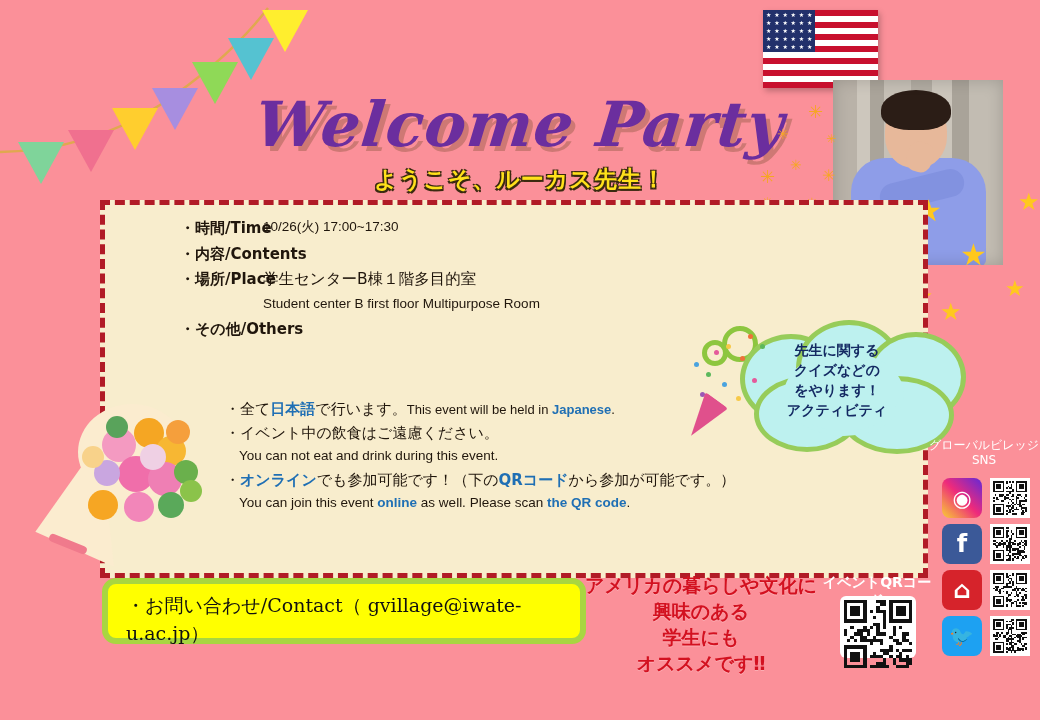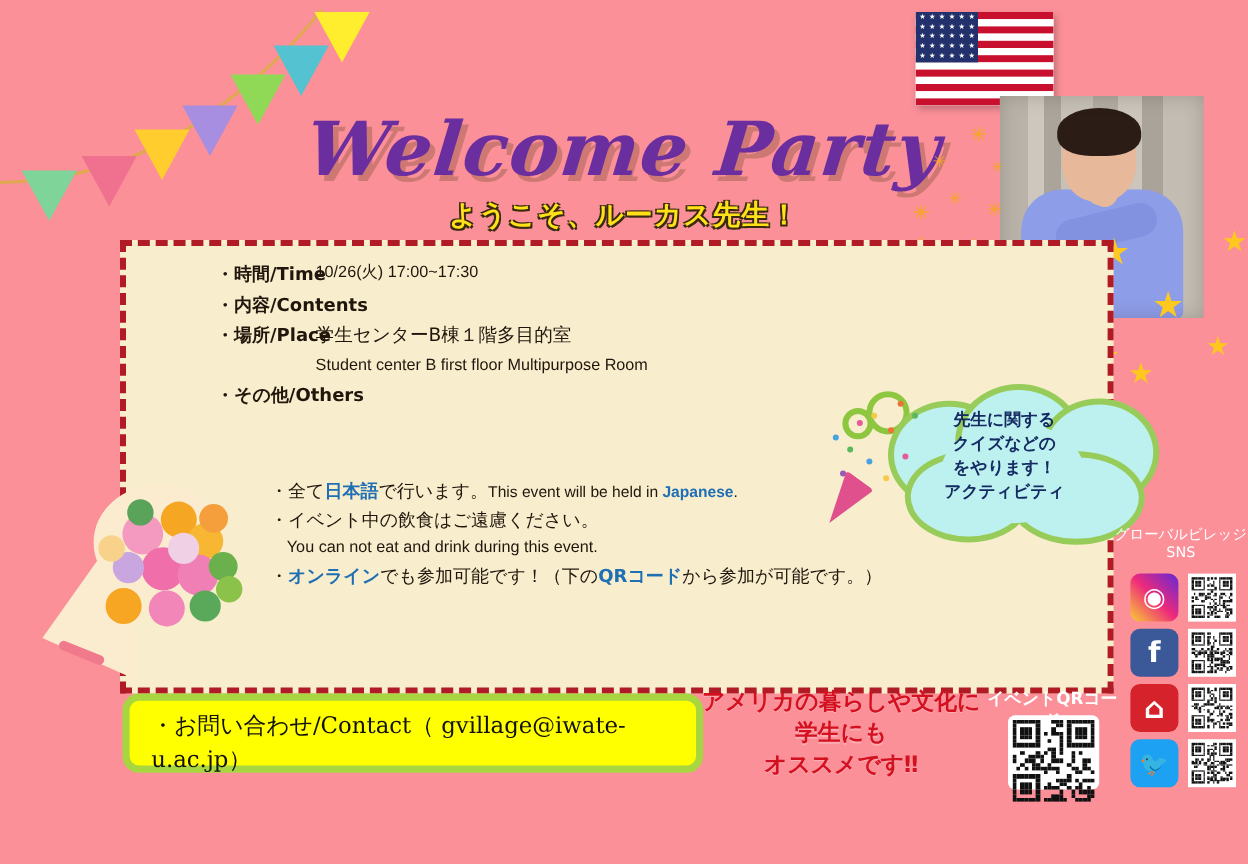--- a/index.html
+++ b/index.html
@@ -273,20 +273,23 @@
       <div class="obullet">
         <span>・全て</span><span class="blue">日本語</span><span>で行います。</span><span class="sm">This event will be held in </span><span class="sm blue">Japanese</span><span class="sm">.</span>
       </div>
 
       <div class="obullet">・イベント中の飲食はご遠慮ください。</div>
       <div class="oen">You can not eat and drink during this event.</div>
 
       <div class="obullet">
         <span>・</span><span class="blue">オンライン</span><span>でも参加可能です！（下の</span><span class="blue">QRコード</span><span>から参加が可能です。）</span>
       </div>
+      <div class="oen">
+        <span>You can join this event </span><span class="blue">online</span><span> as well. Please scan </span><span class="blue">the QR code</span><span>.</span>
+      </div>
     </div>
   </div>
 
   <div class="cloudwrap">
     <div class="grn-circ" style="left:2px;top:22px;width:16px;height:16px;"></div>
     <div class="grn-circ" style="left:22px;top:8px;width:26px;height:26px;"></div>
     <div class="cbub" style="left:40px;top:16px;width:92px;height:80px;"></div>
     <div class="cbub" style="left:96px;top:2px;width:96px;height:86px;"></div>
     <div class="cbub" style="left:166px;top:14px;width:90px;height:80px;"></div>
     <div class="cbub" style="left:54px;top:58px;width:96px;height:66px;"></div>
@@ -338,20 +341,21 @@
     <div style="position:absolute;left:0;top:140px;width:40px;height:8px;background:#f07a8c;
                 border-radius:4px;transform:rotate(22deg);"></div>
   </div>
 
   <div class="contact">
     <div class="cline">・お問い合わせ/Contact（ gvillage@iwate-u.ac.jp）</div>
   </div>
 
   <div class="promo">
     <div>アメリカの暮らしや文化に</div>
+    <div>興味のある</div>
     <div>学生にも</div>
     <div>オススメです‼</div>
   </div>
 
   <div class="evqr-lbl">イベントQRコード</div>
   <div class="evqr">
     <div style="position:relative;width:100%;height:100%;" id="evqrcanvas">
         <div class="qr-bg"></div>
         <div class="qrcell" style="left: 0px; top: 0px; width: 3.2381px; height: 3.2381px;"></div>
         <div class="qrcell" style="left: 3.2381px; top: 0px; width: 3.2381px; height: 3.2381px;"></div>

